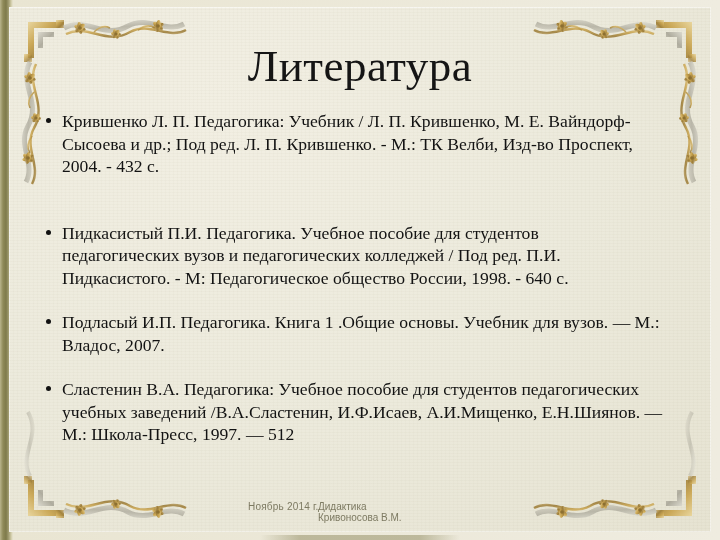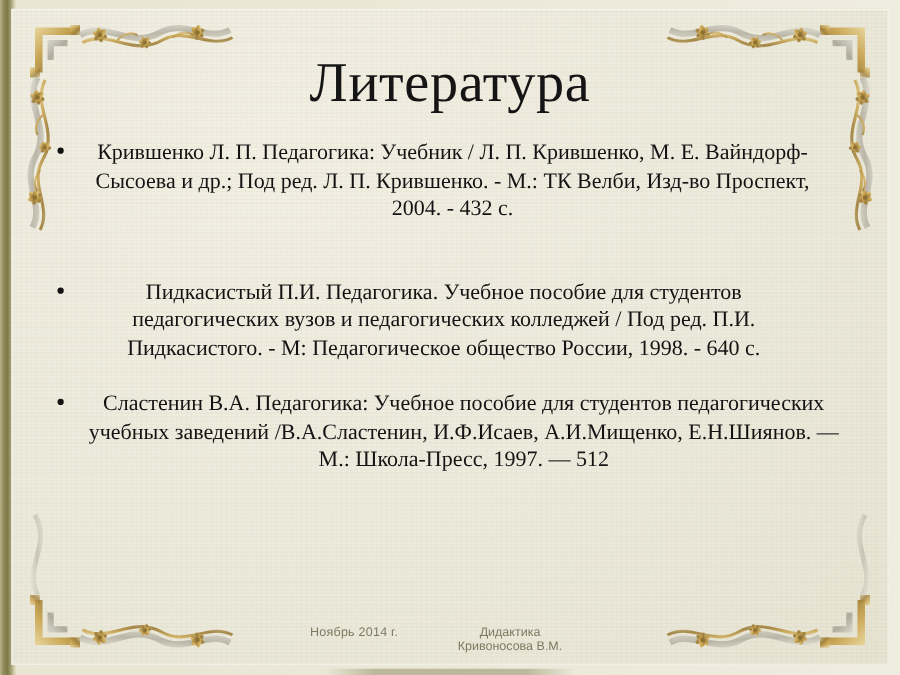--- a/index.html
+++ b/index.html
@@ -99,21 +99,21 @@
     list-style: none;
   }
   .bullet-item {
     position: relative;
     padding-left: 28px;
     margin-bottom: 18px;
     font-family: "Liberation Serif", "DejaVu Serif", serif;
     font-size: 17.6px;
     line-height: 22.5px;
     color: #131313;
-    text-align: center;
+    text-align: left;
   }
   .bullet-item:last-child { margin-bottom: 0; }
   .bullet-dot {
     position: absolute;
     left: 12px;
     top: 8px;
     width: 5px;
     height: 5px;
     background: #111;
     border-radius: 50%;
@@ -141,21 +141,21 @@
     position: absolute;
     left: 248px;
     top: 0px;
     letter-spacing: 0.2px;
   }
   .footer-center {
     position: absolute;
     left: 318px;
     top: 0px;
     width: 180px;
-    text-align: center;
+    text-align: left;
   }
   .footer-course { display:block; }
   .footer-author { display:block; }
 </style>
 </head>
 <body>
 
 <div class="slide">
 
   <div class="frame-band"></div>
@@ -365,20 +365,24 @@
 
   <ul class="body-list">
     <li class="bullet-item item-0">
       <span class="bullet-dot"></span>
       <span class="bullet-text">Крившенко Л. П. Педагогика: Учебник / Л. П. Крившенко, М. Е. Вайндорф-Сысоева и др.; Под ред. Л. П. Крившенко. -   М.: ТК Велби, Изд-во Проспект, 2004. - 432 с.</span>
     </li>
     <li class="bullet-item item-1">
       <span class="bullet-dot"></span>
       <span class="bullet-text">Пидкасистый П.И. Педагогика. Учебное пособие для студентов педагогических вузов и педагогических колледжей / Под ред. П.И. Пидкасистого. - М: Педагогическое общество России, 1998. - 640 с.</span>
     </li>
+    <li class="bullet-item item-2">
+      <span class="bullet-dot"></span>
+      <span class="bullet-text">Подласый И.П. Педагогика. Книга 1 .Общие основы. Учебник для вузов. — М.: Владос, 2007.</span>
+    </li>
     <li class="bullet-item item-3">
       <span class="bullet-dot"></span>
       <span class="bullet-text">Сластенин В.А. Педагогика: Учебное пособие для студентов педагогических учебных заведений /В.А.Сластенин, И.Ф.Исаев, А.И.Мищенко, Е.Н.Шиянов. — М.: Школа-Пресс, 1997. — 512</span>
     </li>
   </ul>
 
   <div class="footer">
     <span class="footer-date">Ноябрь 2014 г.</span>
     <span class="footer-center">
       <span class="footer-course">Дидактика</span>

